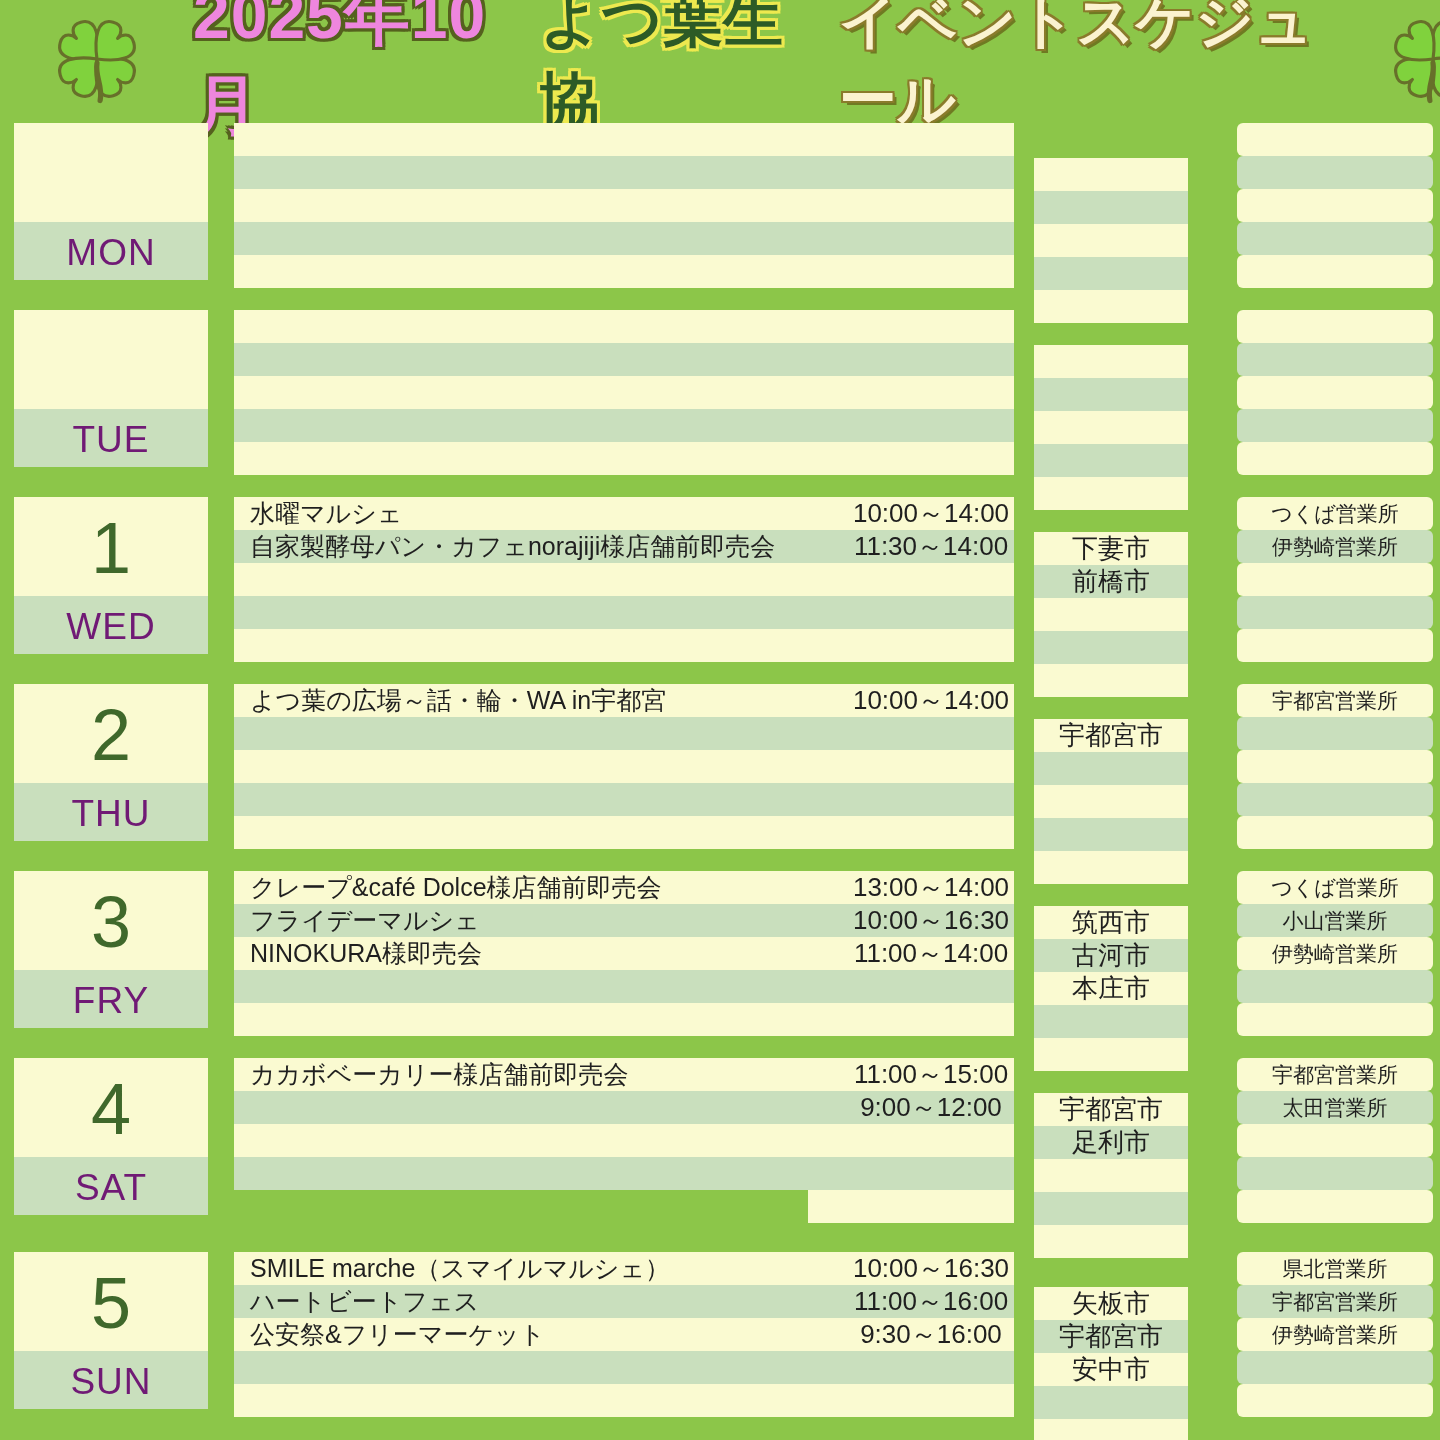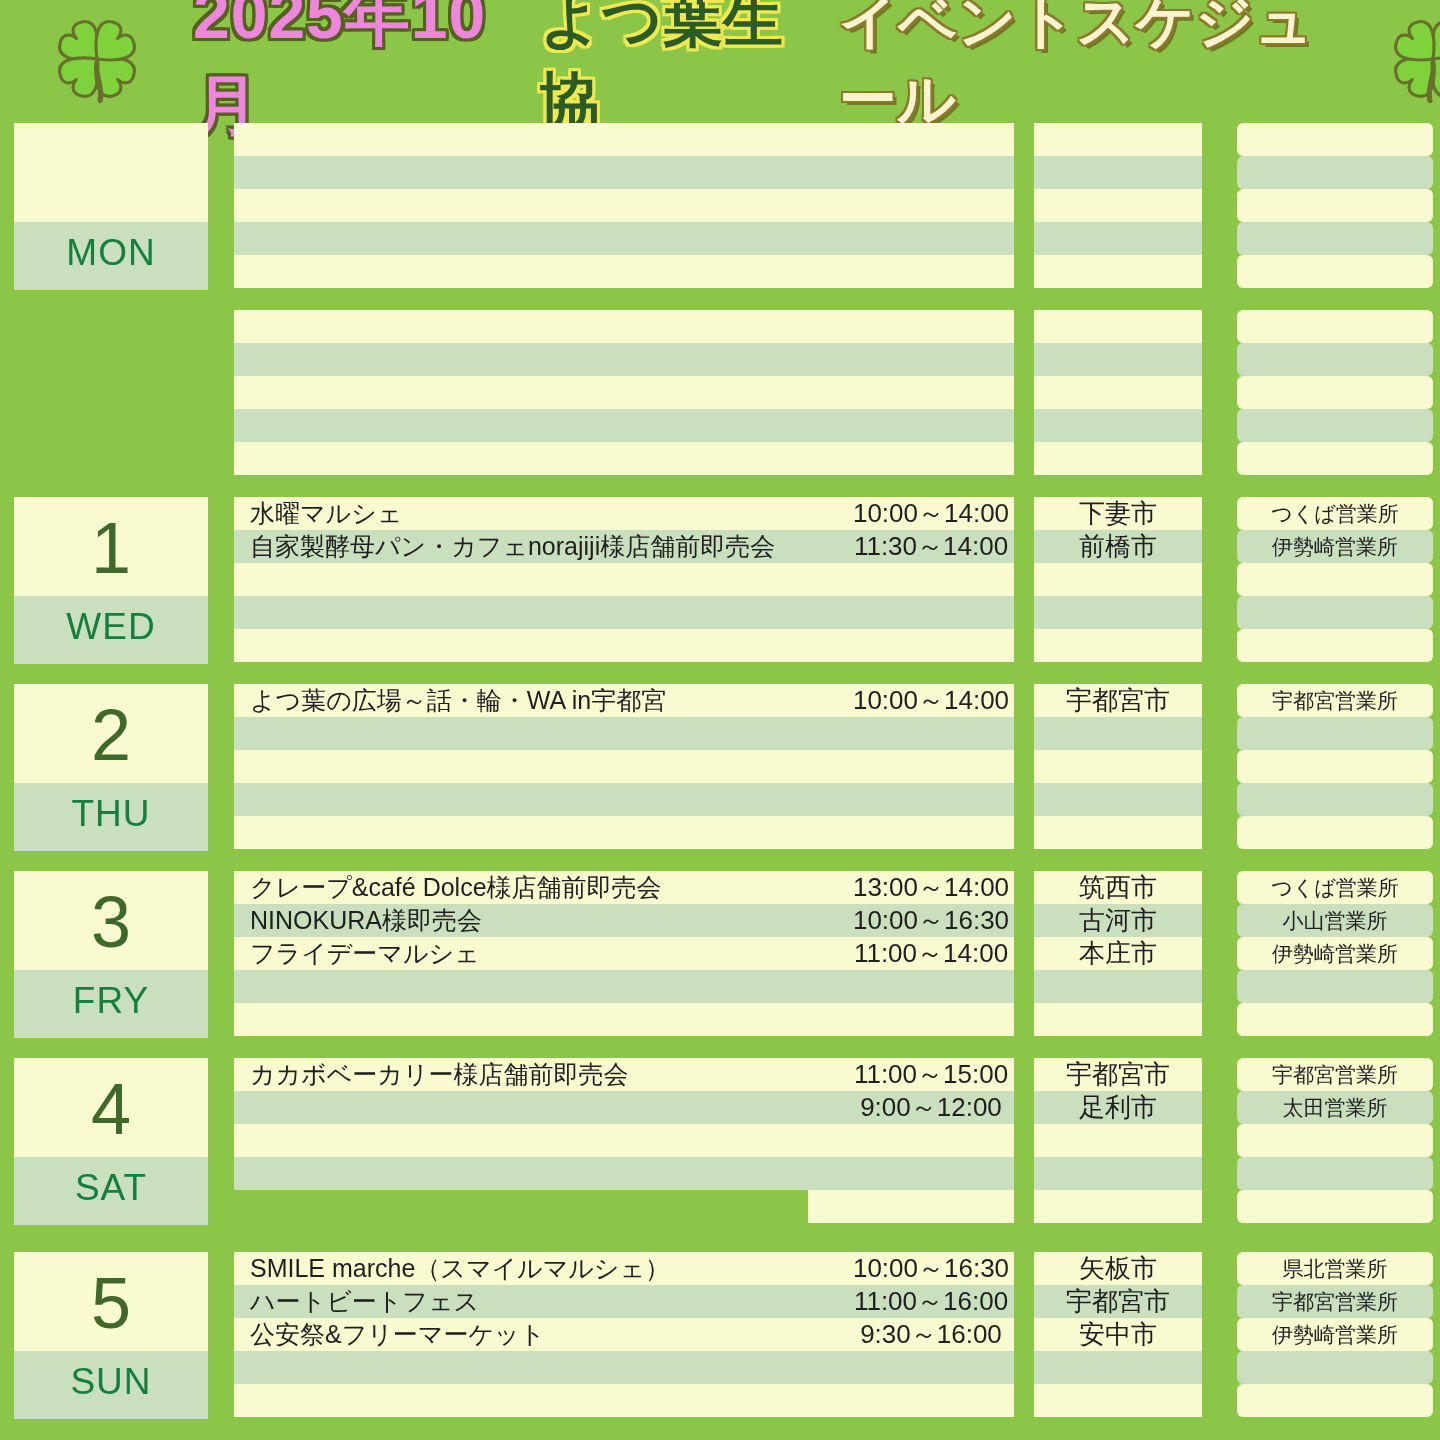--- a/index.html
+++ b/index.html
@@ -35,27 +35,27 @@
   .row:nth-of-type(2){top:310px;}
   .row:nth-of-type(3){top:497px;}
   .row:nth-of-type(4){top:684px;}
   .row:nth-of-type(5){top:871px;}
   .row:nth-of-type(6){top:1058px;}
   .row:nth-of-type(7){top:1252px;}
 
   .day-cell{position:absolute;left:14px;top:0;width:194px;height:165px;}
   .date{height:99px;background:#FAFAD1;color:#3F682B;
     font-size:72px;line-height:102px;text-align:center;font-weight:500;}
-  .dayname{height:68px;background:#C9DFBD;color:#15803d;
+  .dayname{height:58px;background:#C9DFBD;color:#701a75;
     font-size:37px;line-height:62px;text-align:center;font-weight:500;letter-spacing:1px;}
 
   .col{position:absolute;top:0;height:165px;}
   .col-event{left:222px;width:576px;padding-left:12px;}
   .col-time{left:808px;width:206px;}
-  .col-city{left:1034px;width:168px;}
+  .col-city{left:1034px;width:154px;margin-top:35px;}
   .col-office{left:1237px;width:196px;}
 
   .stripe{height:33px;line-height:33px;white-space:nowrap;color:#1F1F1F;}
   .stripe:nth-child(odd){background:#FAFAD1;}
   .stripe:nth-child(even){background:#C9DFBD;}
 
   .col-event .stripe{font-size:25px;padding-left:16px;box-sizing:border-box;}
   .col-time .stripe{font-size:26px;text-align:center;padding-left:40px;}
   .col-city .stripe{font-size:26px;text-align:center;}
   .col-office .stripe{font-size:21px;text-align:center;border-radius:6px;}
@@ -124,20 +124,24 @@
         </div>
     <div class="col col-office">
           <div class="stripe"></div>
           <div class="stripe"></div>
           <div class="stripe"></div>
           <div class="stripe"></div>
           <div class="stripe"></div>
         </div>
   </div>
       <div class="row">
+    <div class="day-cell">
+      <div class="date"></div>
+      <div class="dayname">TUE</div>
+    </div>
     <div class="col col-event">
           <div class="stripe"></div>
           <div class="stripe"></div>
           <div class="stripe"></div>
           <div class="stripe"></div>
           <div class="stripe"></div>
         </div>
     <div class="col col-time">
           <div class="stripe"></div>
           <div class="stripe"></div>
@@ -228,22 +232,22 @@
           <div class="stripe"></div>
         </div>
   </div>
       <div class="row">
     <div class="day-cell">
       <div class="date">3</div>
       <div class="dayname">FRY</div>
     </div>
     <div class="col col-event">
           <div class="stripe">クレープ&amp;café Dolce様店舗前即売会</div>
+          <div class="stripe">フライデーマルシェ</div>
           <div class="stripe">NINOKURA様即売会</div>
-          <div class="stripe">フライデーマルシェ</div>
           <div class="stripe"></div>
           <div class="stripe"></div>
         </div>
     <div class="col col-time">
           <div class="stripe">13:00～14:00</div>
           <div class="stripe">10:00～16:30</div>
           <div class="stripe">11:00～14:00</div>
           <div class="stripe"></div>
           <div class="stripe"></div>
         </div>

